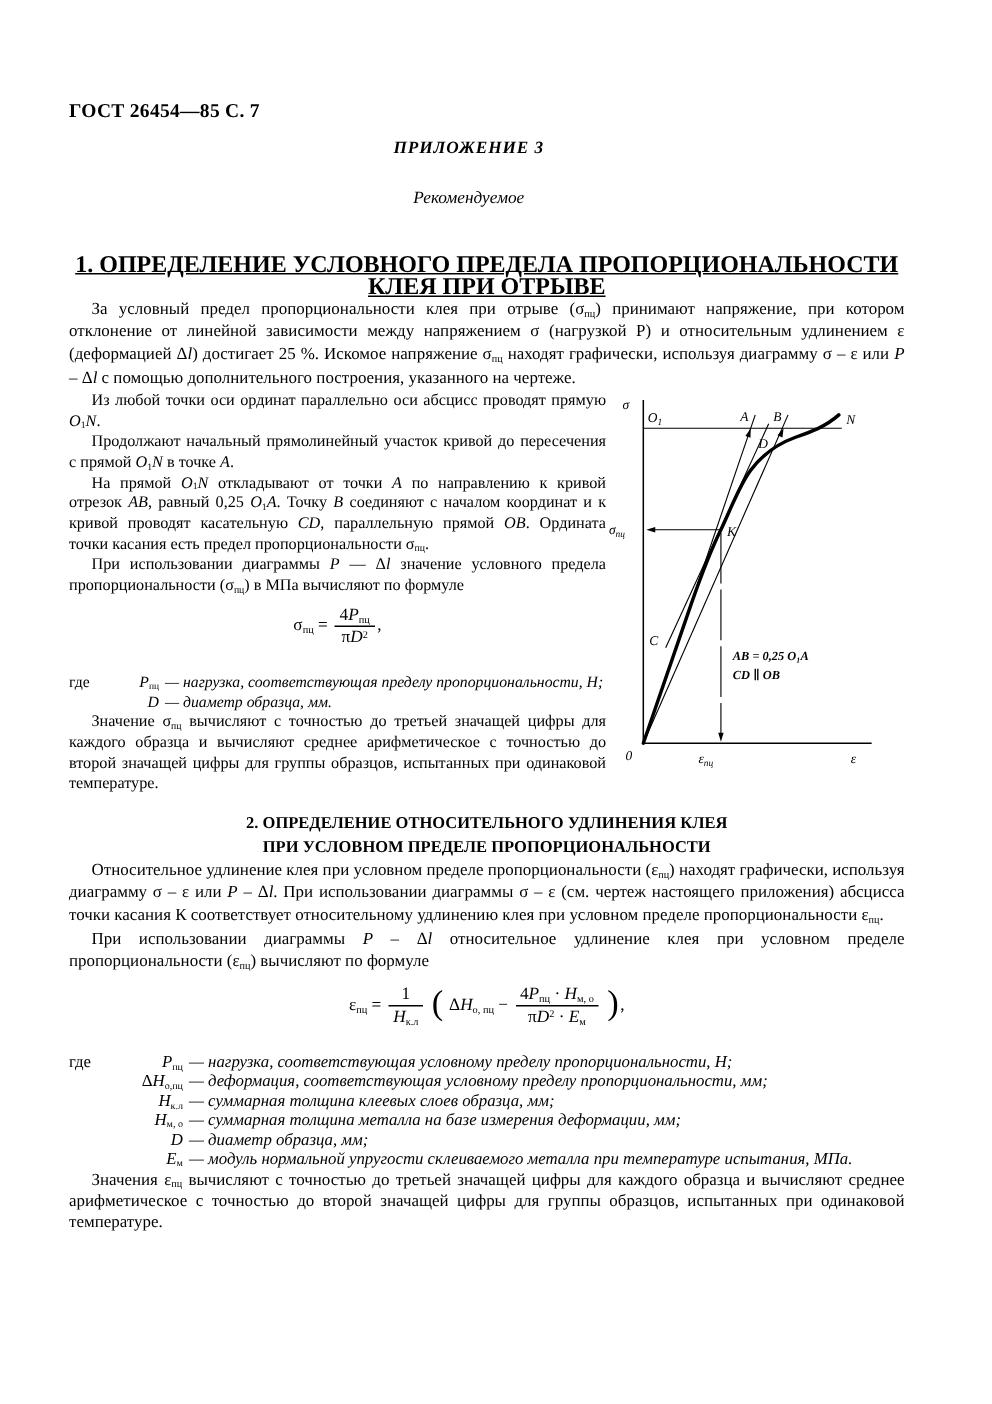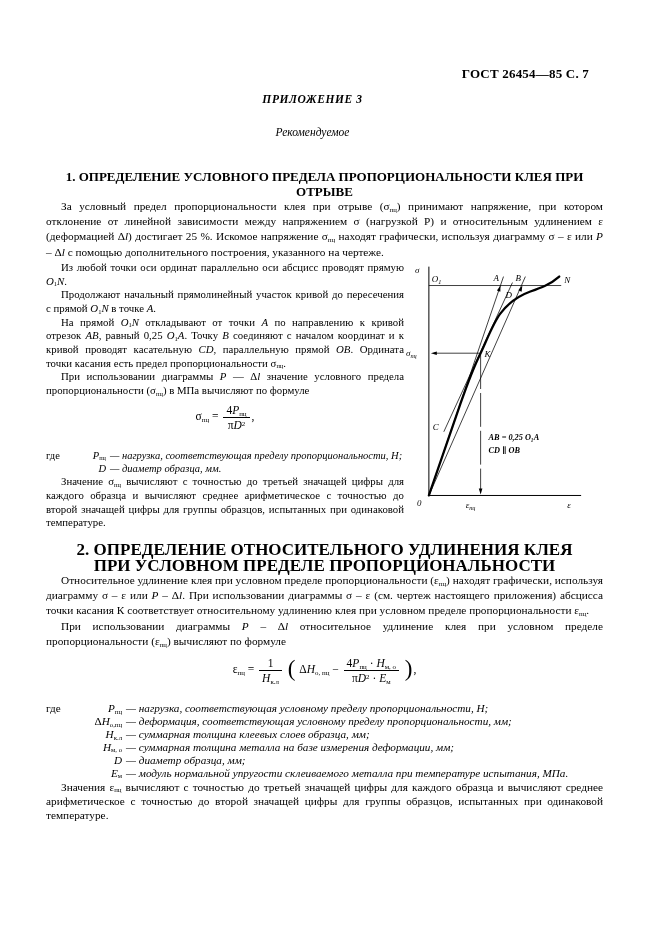--- a/index.html
+++ b/index.html
@@ -2,26 +2,26 @@
 <html><head>
 <meta charset="utf-8">
 <style>
   html,body{margin:0;padding:0;}
   body{
     width:661px;height:936px;background:#ffffff;color:#000;
     font-family:"Liberation Serif","DejaVu Serif",serif;
     overflow:hidden;
   }
   .page{padding:66px 58px 0 46px;}
-  .doc-header{text-align:right;font-weight:bold;font-size:13px;padding-right:14px;letter-spacing:.2px;}
+  .doc-header{text-align:left;font-weight:bold;font-size:13px;padding-right:14px;letter-spacing:.2px;}
   .appendix{text-align:center;margin-top:11px;padding-right:24px;font-size:11.5px;line-height:13px;}
   .appendix-title{font-weight:bold;font-style:italic;letter-spacing:.6px;}
   .appendix-sub{font-style:italic;margin-top:20px;}
-  .sec-heading{font-weight:bold;font-size:13px;text-align:center;margin:30px 0 0;line-height:15px;}
-  .sec2-heading{font-weight:bold;font-size:17px;text-align:center;margin:12px 0 0;line-height:15.5px;}
+  .sec-heading{font-weight:bold;font-size:16px;text-align:center;margin:30px 0 0;line-height:15px;text-decoration:underline;}
+  .sec2-heading{font-weight:bold;font-size:11px;text-align:center;margin:12px 0 0;line-height:15.5px;}
   p.body{font-size:11.3px;line-height:15.2px;text-align:justify;margin:0;text-indent:15px;}
   .lead-para{margin-top:14px;}
   .cols{display:flex;margin-top:1px;align-items:flex-start;}
   .col-text{width:358px;}
   .col-text p.body{font-size:10.8px;line-height:13.7px;}
   .col-fig{width:199px;}
   .formula{ text-align:center;font-size:11.5px;margin:6px 0 5px;font-style:normal;}
   .formula i,.def-term i, p.body i{font-style:italic;}
   .frac{display:inline-block;vertical-align:middle;text-align:center;margin:0 2px;}
   .frac .num{display:block;border-bottom:1px solid #000;padding:0 3px 1px;}

